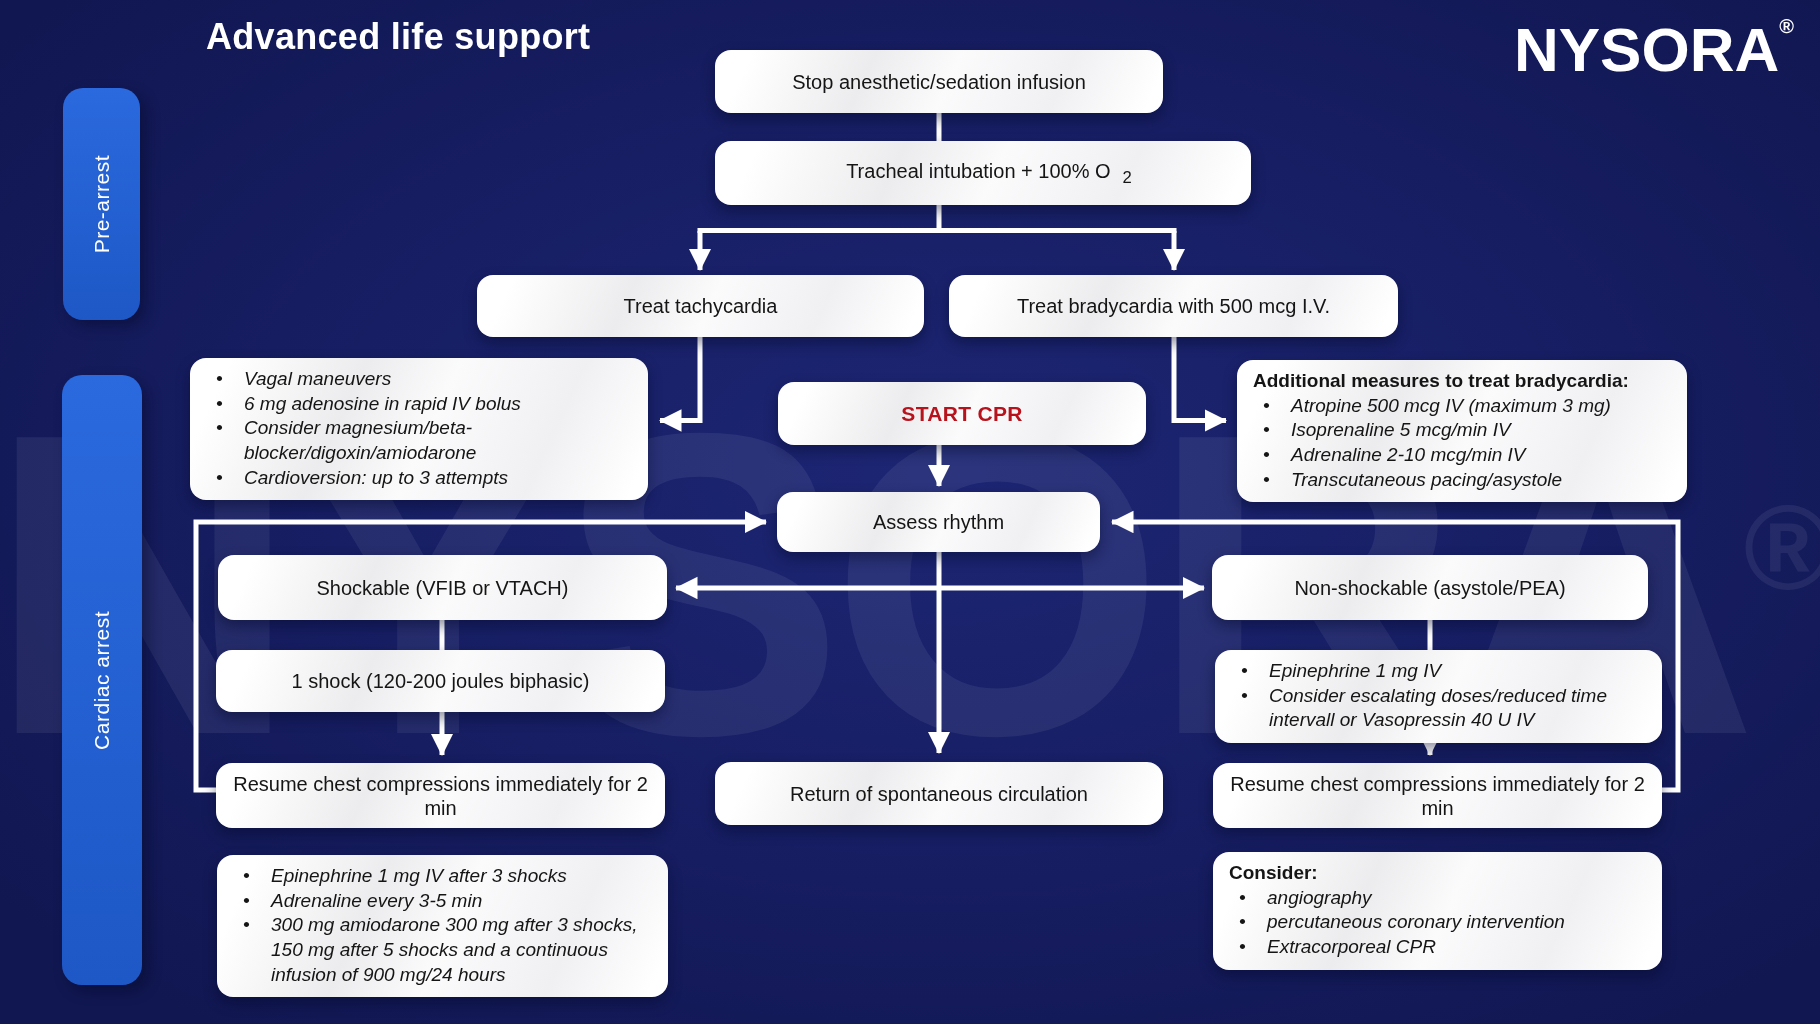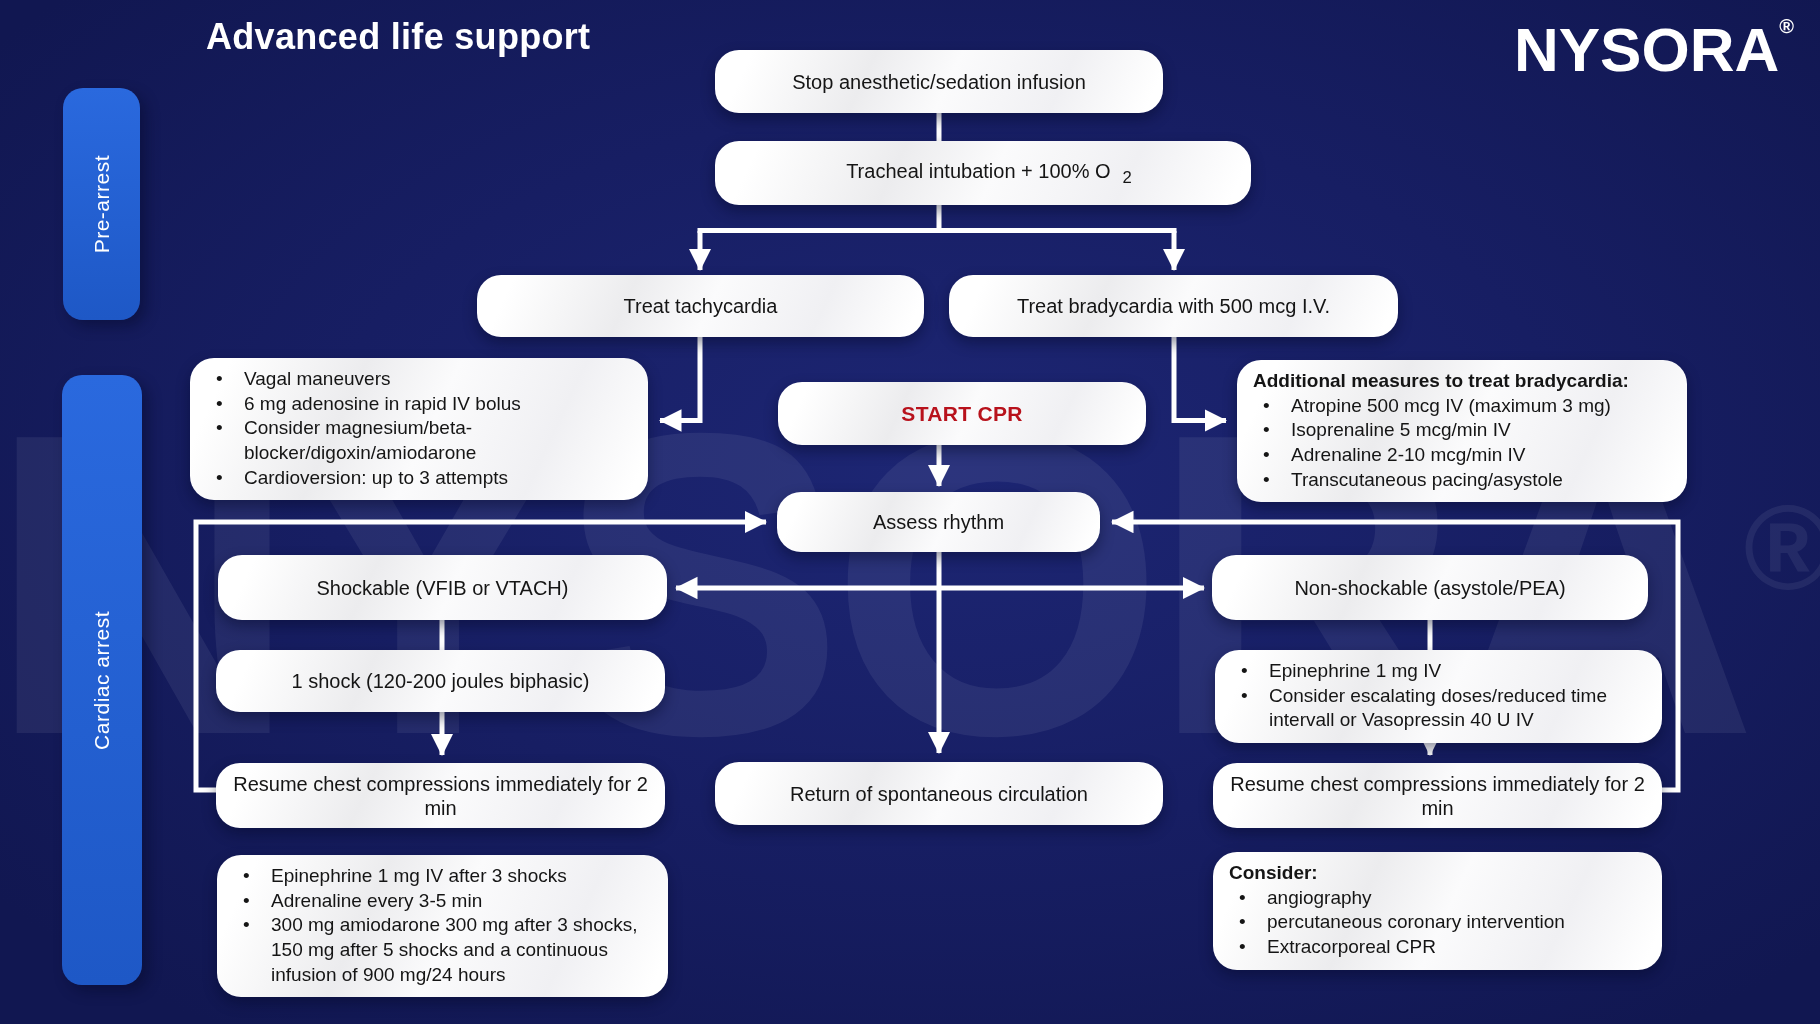--- a/index.html
+++ b/index.html
@@ -35,31 +35,31 @@
     display:flex;align-items:center;justify-content:center;
   }
   .stage-pill span{
     writing-mode:vertical-rl;transform:rotate(180deg);
     color:#ffffff;font-size:21px;font-weight:500;letter-spacing:0.5px;white-space:nowrap;
   }
   svg.connectors{position:absolute;left:0;top:0;z-index:2;}
   .node{
     position:absolute;z-index:3;box-sizing:border-box;
     background:linear-gradient(115deg,#ffffff 8%,#ececee 34%,#fbfbfc 52%,#f0f0f3 76%,#ffffff 96%);
-    border-radius:24px;
+    border-radius:16px;
     box-shadow:0 6px 14px rgba(4,8,40,.45);
     color:#151515;
   }
   .node.label{display:flex;align-items:center;justify-content:center;text-align:center;}
   .node.label span{font-size:20px;line-height:1.2;padding:4px 12px;}
   .node.cpr span{font-size:21px;font-weight:700;color:#b8121c;letter-spacing:0.3px;}
   .node.bullets{padding:9px 16px 10px 14px;font-size:19px;line-height:1.3;}
   .node.bullets .hdr{font-weight:700;padding-left:2px;}
   .node.bullets ul{margin:0;padding:0;list-style:none;}
-  .node.bullets li{position:relative;padding-left:40px;}
+  .node.bullets li{position:relative;padding-left:40px;font-style:italic;}
   .node.bullets li::before{content:"\2022";position:absolute;left:12px;}
 </style>
 </head>
 <body>
 
 <div id="canvas">
 
   <div class="watermark"><span>NYSORA</span><sup>®</sup></div>
 
   <div class="page-title">Advanced life support</div>

